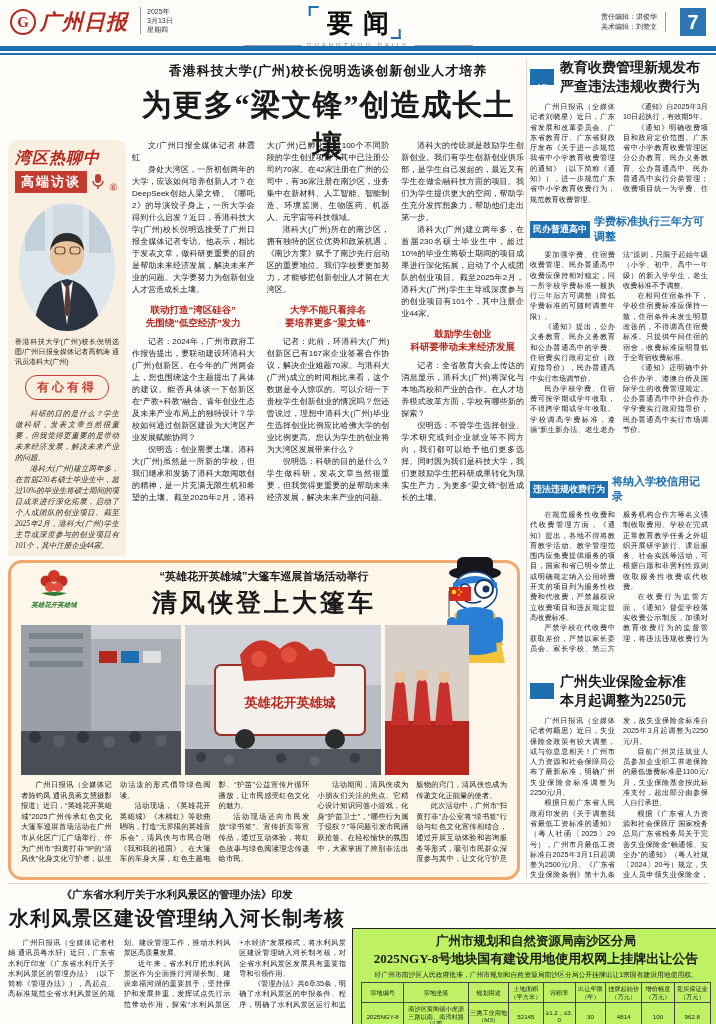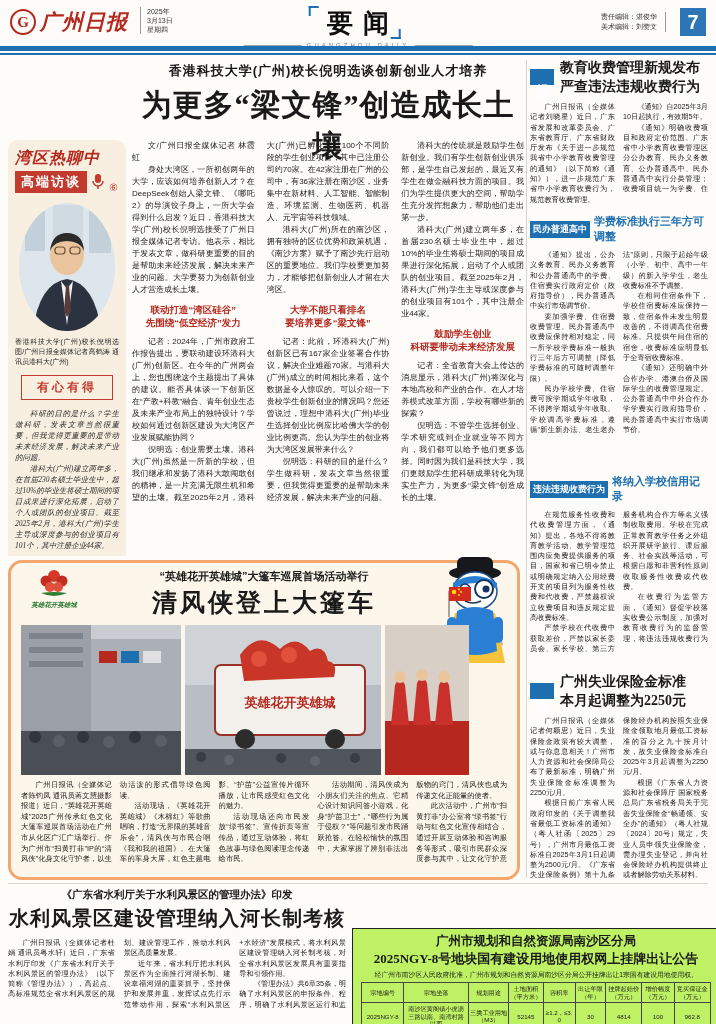--- a/index.html
+++ b/index.html
@@ -51,21 +51,21 @@
   .sidebar { position:absolute; left:8px; top:140px; width:118px; height:416px;
     background:#f8efe0; border-radius:10px 10px 0 0; padding:8px 7px; overflow:hidden; }
   .sb-tag1 { color:#b5281e; font-weight:900; font-size:16px; font-style:italic;
     letter-spacing:1px; font-family:"Liberation Serif",serif; }
   .sb-tag2row { display:flex; align-items:center; margin-top:2px; }
   .sb-tag2 { background:#c23b2e; color:#fff; font-weight:bold; font-size:13px;
     padding:2px 6px; letter-spacing:2px; }
   .sb-num { color:#c23b2e; font-size:10px; margin-left:3px; align-self:flex-end; }
   .sb-photo { width:96px; height:128px; border-radius:50%/50%; overflow:hidden; margin:10px auto 6px; }
   .sb-cap { font-size:7px; line-height:10px; text-align:justify; color:#222; }
-  .sb-badge { margin:8px auto; width:92px; border:1.5px solid #c23b2e; border-radius:0;
+  .sb-badge { margin:8px auto; width:84px; border:1.5px solid #c23b2e; border-radius:12px;
     color:#c23b2e; font-weight:900; font-size:12px; letter-spacing:3px; text-align:center;
     padding:3px 0; font-family:"Liberation Serif",serif; }
   .sb-text { font-size:7.5px; line-height:11px; text-align:justify; color:#2c2c2c;
     font-family:"Liberation Serif",serif; font-style:italic; }
   .sb-text p { text-indent:2em; }
 
   
   .rcol { position:absolute; left:530px; top:58px; width:178px; height:822px; overflow:hidden; }
   .r-art-hd { display:flex; gap:6px; align-items:center; }
   .vlabel { writing-mode:vertical-rl; background:#1e6fb0; color:#fff; font-weight:bold;
@@ -220,22 +220,22 @@
         <p>广州日报讯（全媒体记者刘晓星）近日，广东省发展和改革委员会、广东省教育厅、广东省财政厅发布《关于进一步规范我省中小学教育收费管理的通知》（以下简称《通知》），进一步规范广东省中小学教育收费行为，规范教育收费管理。</p>
         <p>《通知》自2025年3月10日起执行，有效期5年。</p>
         <p>《通知》明确收费项目和政府定价范围。广东省中小学教育收费管理区分公办教育、民办义务教育、公办普通高中、民办普通高中实行分类管理；收费项目统一为学费、住宿费、服务性收费和代收费四类。</p>
       </div>
 
     <div class="r-subhd">
       <span class="r-sublabel">民办普通高中</span>
       <span class="r-subtitle">学费标准执行三年方可调整</span>
     </div>
     <div class="col-body hB-body">
+        <p>要加强学费、住宿费收费管理。民办普通高中收费应保持相对稳定，同一所学校学费标准一般执行三年后方可调整（降低学费标准的可随时调整年限）。</p>
         <p>《通知》提出，公办义务教育、民办义务教育和公办普通高中的学费、住宿费实行政府定价（政府指导价），民办普通高中实行市场调节价。</p>
-        <p>要加强学费、住宿费收费管理。民办普通高中收费应保持相对稳定，同一所学校学费标准一般执行三年后方可调整（降低学费标准的可随时调整年限）。</p>
         <p>民办学校学费、住宿费可按学期或学年收取，不得跨学期或学年收取。学校调高学费标准，遵循“新生新办法、老生老办法”原则，只限于起始年级（小学、初中、高中一年级）的新入学学生，老生收费标准不予调整。</p>
         <p>在相同住宿条件下，学校住宿费标准应保持一致，住宿条件未发生明显改善的，不得调高住宿费标准。只提供午间住宿的宿舍，收费标准应明显低于全寄宿收费标准。</p>
         <p>《通知》还明确中外合作办学、港澳台侨及国际学生的收费管理规定。公办普通高中中外合作办学学费实行政府指导价，民办普通高中实行市场调节价。</p>
       </div>
 
     <div class="r-subhd">
       <span class="r-sublabel">违法违规收费行为</span>
       <span class="r-subtitle">将纳入学校信用记录</span>
     </div>
     <div class="col-body hC-body">
@@ -247,20 +247,21 @@
     <div class="r-art-hd" style="margin-top:10px">
       <span class="vlabel">上调</span>
       <span class="r-headline">
         <span>广州失业保险金标准</span><br>
         <span>本月起调整为2250元</span>
       </span>
     </div>
     <div class="col-body hD-body">
         <p>广州日报讯（全媒体记者何颖思）近日，失业保险金政策有较大调整，或与你息息相关！广州市人力资源和社会保障局公布了最新标准，明确广州失业保险金标准调整为2250元/月。</p>
         <p>根据日前广东省人民政府印发的《关于调整我省最低工资标准的通知》（粤人社函〔2025〕29号），广州市月最低工资标准自2025年3月1日起调整为2500元/月。《广东省失业保险条例》第十九条规定，失业保险金由社会保险经办机构按照失业保险金领取地月最低工资标准的百分之九十按月计发，故失业保险金标准自2025年3月起调整为2250元/月。</p>
+        <p>目前广州灵活就业人员参加企业职工养老保险的最低缴费标准是1100元/月，失业保险基金按此标准支付，超出部分由参保人自行承担。</p>
         <p>根据《广东省人力资源和社会保障厅 国家税务总局广东省税务局关于完善失业保险金“畅通领、安全办”的通知》（粤人社规〔2024〕20号）规定，失业人员申领失业保险金，需办理失业登记，并向社会保险经办机构提供终止或者解除劳动关系材料。</p>
       </div>
   </div>
 
   <div class="camp">
     <div class="camp-logo">
       <svg width="34" height="30" viewBox="0 0 34 30">
         <circle cx="17" cy="9" r="6" fill="#d43a2a"></circle>
         <circle cx="9" cy="14" r="5.5" fill="#c22f20"></circle>
         <circle cx="25" cy="14" r="5.5" fill="#c22f20"></circle>

